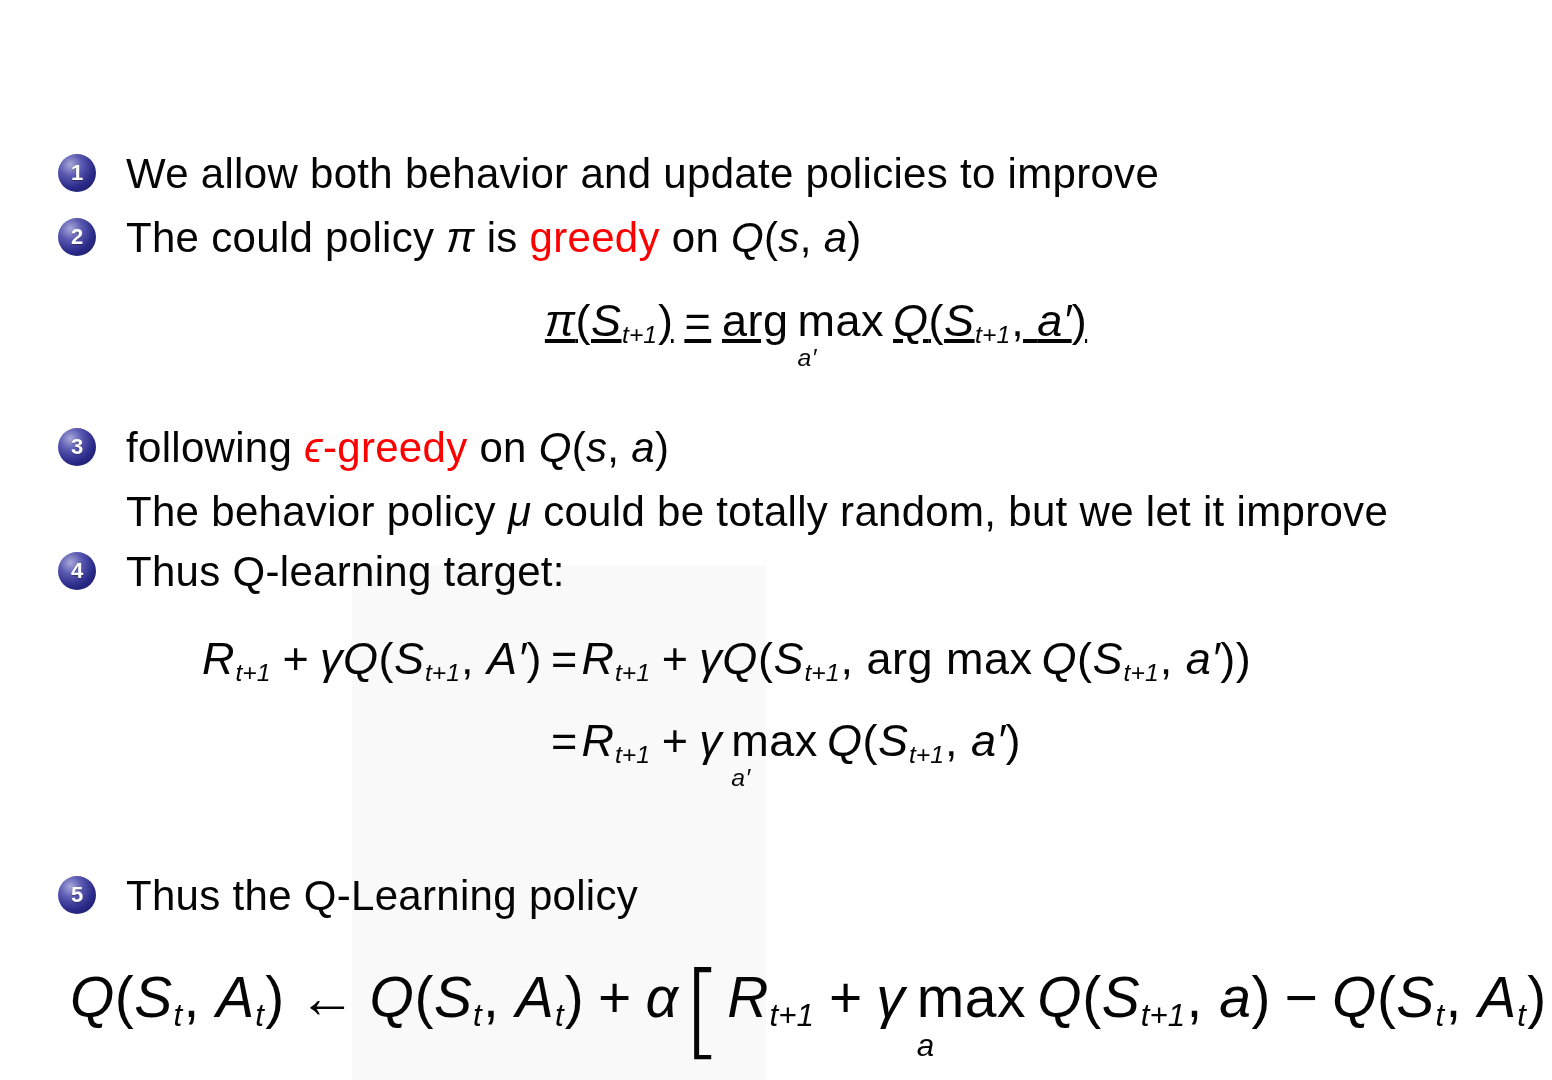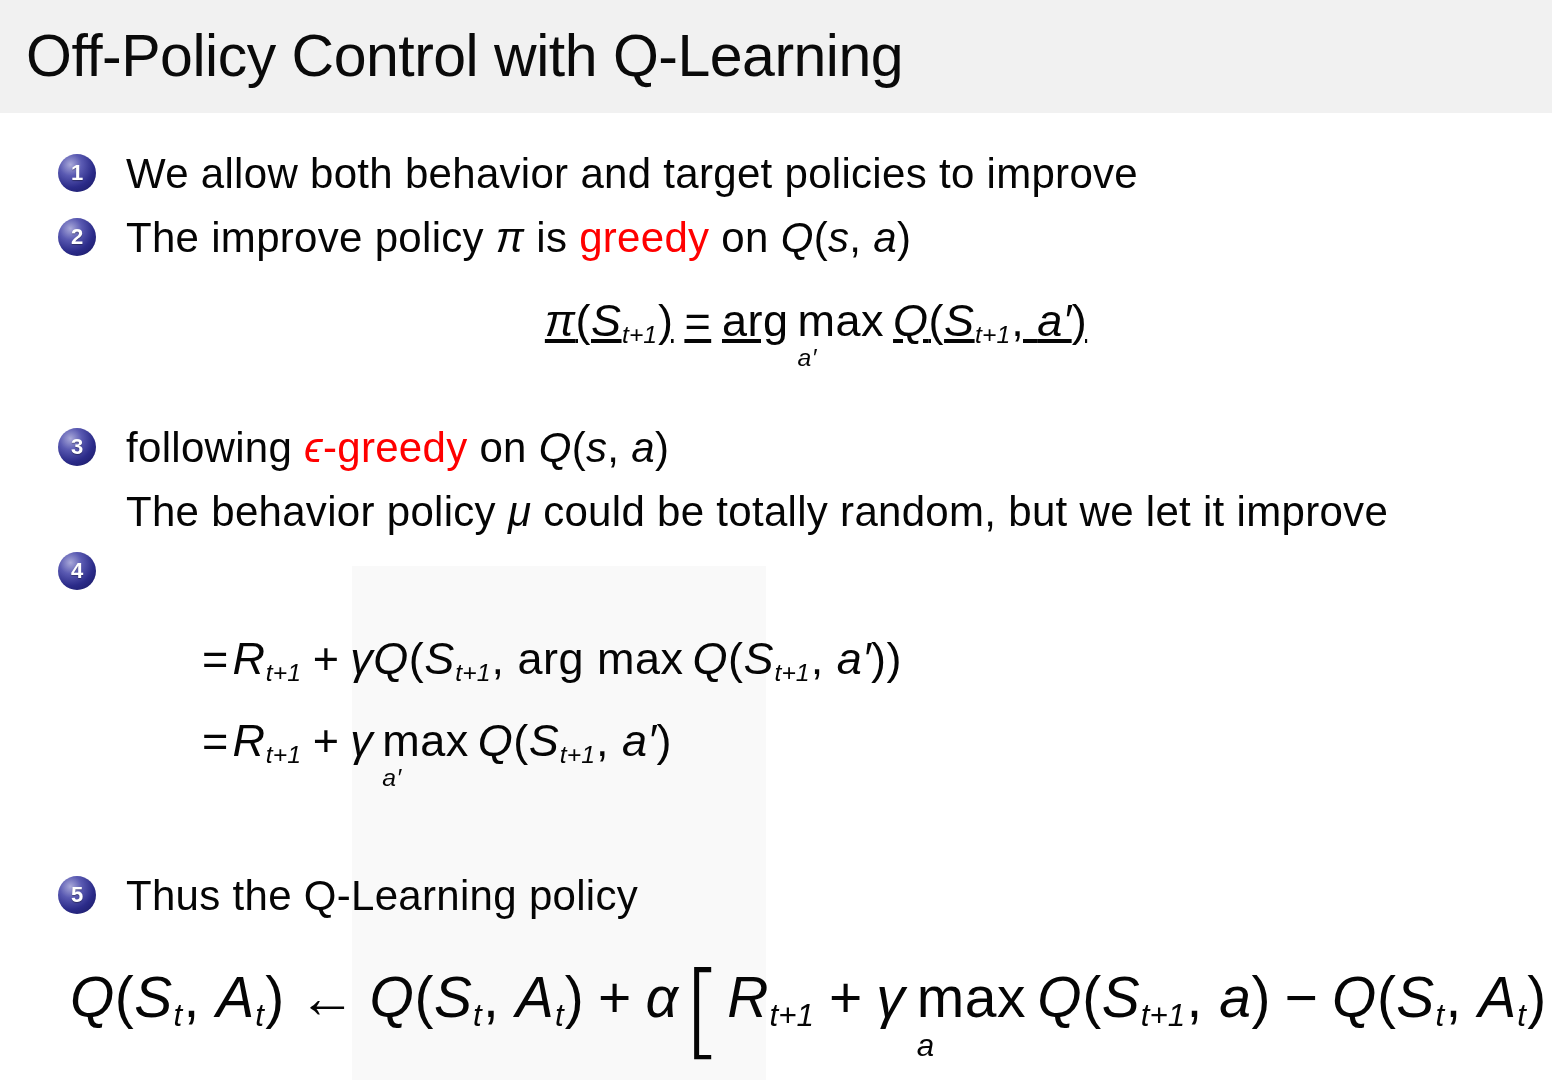--- a/index.html
+++ b/index.html
@@ -72,58 +72,59 @@
   }
   .m-uop{display:inline-flex;flex-direction:column;align-items:flex-start;height:1.05em;vertical-align:baseline;}
   .uo-top{line-height:1;font-style:normal;}
   .uo-bot{font-size:0.55em;font-style:italic;line-height:1;margin-top:0.12em;}
 </style>
 </head>
 <body>
 
 <div class="slide">
 
-  <header class="banner">
-    <h1>Off-Policy Control with Q-Learning</h1>
-  </header>
 
   <div class="shade"></div>
 
   <div class="item" style="top:142px">
     <span class="bullet">1</span>
     <div class="itext">
-        <div class="line"><span class="seg-t">We allow both behavior and target policies to improve</span></div>
+        <div class="line"><span class="seg-t">We allow both behavior and update policies to improve</span></div>
       </div>
   </div>
 
   <div class="item" style="top:206px">
     <span class="bullet">2</span>
     <div class="itext">
-        <div class="line"><span class="seg-t">The improve policy </span><span class="seg-m">π</span><span class="seg-t"> is </span><span class="seg-r">greedy</span><span class="seg-t"> on </span><span class="seg-m">Q</span><span class="seg-t">(</span><span class="seg-m">s</span><span class="seg-t">, </span><span class="seg-m">a</span><span class="seg-t">)</span></div>
+        <div class="line"><span class="seg-t">The could policy </span><span class="seg-m">π</span><span class="seg-t"> is </span><span class="seg-r">greedy</span><span class="seg-t"> on </span><span class="seg-m">Q</span><span class="seg-t">(</span><span class="seg-m">s</span><span class="seg-t">, </span><span class="seg-m">a</span><span class="seg-t">)</span></div>
       </div>
   </div>
 
   <div class="eq eq-center eq-tp"><span class="m-v">π</span><span class="m-u">(</span><span class="m-v">S</span><span class="m-sub">t+1</span><span class="m-u">)</span><span class="m-o">=</span><span class="m-u">arg</span><span class="m-sp"></span><span class="m-uop">
         <span class="uo-top">max</span>
         <span class="uo-bot">a′</span>
       </span><span class="m-sp"></span><span class="m-v">Q</span><span class="m-u">(</span><span class="m-v">S</span><span class="m-sub">t+1</span><span class="m-u">, </span><span class="m-v">a′</span><span class="m-u">)</span></div>
 
   <div class="item" style="top:416px">
     <span class="bullet">3</span>
     <div class="itext">
         <div class="line"><span class="seg-t">following </span><span class="seg-rm">ϵ</span><span class="seg-r">-greedy</span><span class="seg-t"> on </span><span class="seg-m">Q</span><span class="seg-t">(</span><span class="seg-m">s</span><span class="seg-t">, </span><span class="seg-m">a</span><span class="seg-t">)</span></div>
         <div class="line"><span class="seg-t">The behavior policy </span><span class="seg-m">μ</span><span class="seg-t"> could be totally random, but we let it improve</span></div>
       </div>
   </div>
 
   <div class="item" style="top:540px">
     <span class="bullet">4</span>
+    <div class="itext">
+        <div class="line"><span class="seg-t">Thus Q-learning target:</span></div>
+      </div>
   </div>
 
   <div class="eq-grid">
+    <div class="cell lhs"><span class="m-v">R</span><span class="m-sub">t+1</span><span class="m-o">+</span><span class="m-v">γQ</span><span class="m-u">(</span><span class="m-v">S</span><span class="m-sub">t+1</span><span class="m-u">, </span><span class="m-v">A′</span><span class="m-u">)</span><span class="m-sp"></span></div>
     <div class="cell rhs"><span class="m-o0">=</span><span class="m-v">R</span><span class="m-sub">t+1</span><span class="m-o">+</span><span class="m-v">γQ</span><span class="m-u">(</span><span class="m-v">S</span><span class="m-sub">t+1</span><span class="m-u">, </span><span class="m-u">arg max</span><span class="m-sp"></span><span class="m-v">Q</span><span class="m-u">(</span><span class="m-v">S</span><span class="m-sub">t+1</span><span class="m-u">, </span><span class="m-v">a′</span><span class="m-u">))</span></div>
     <div class="cell lhs"></div>
     <div class="cell rhs"><span class="m-o0">=</span><span class="m-v">R</span><span class="m-sub">t+1</span><span class="m-o">+</span><span class="m-v">γ</span><span class="m-sp"></span><span class="m-uop">
           <span class="uo-top">max</span>
           <span class="uo-bot">a′</span>
         </span><span class="m-sp"></span><span class="m-v">Q</span><span class="m-u">(</span><span class="m-v">S</span><span class="m-sub">t+1</span><span class="m-u">, </span><span class="m-v">a′</span><span class="m-u">)</span></div>
   </div>
 
   <div class="item" style="top:864px">
     <span class="bullet">5</span>

